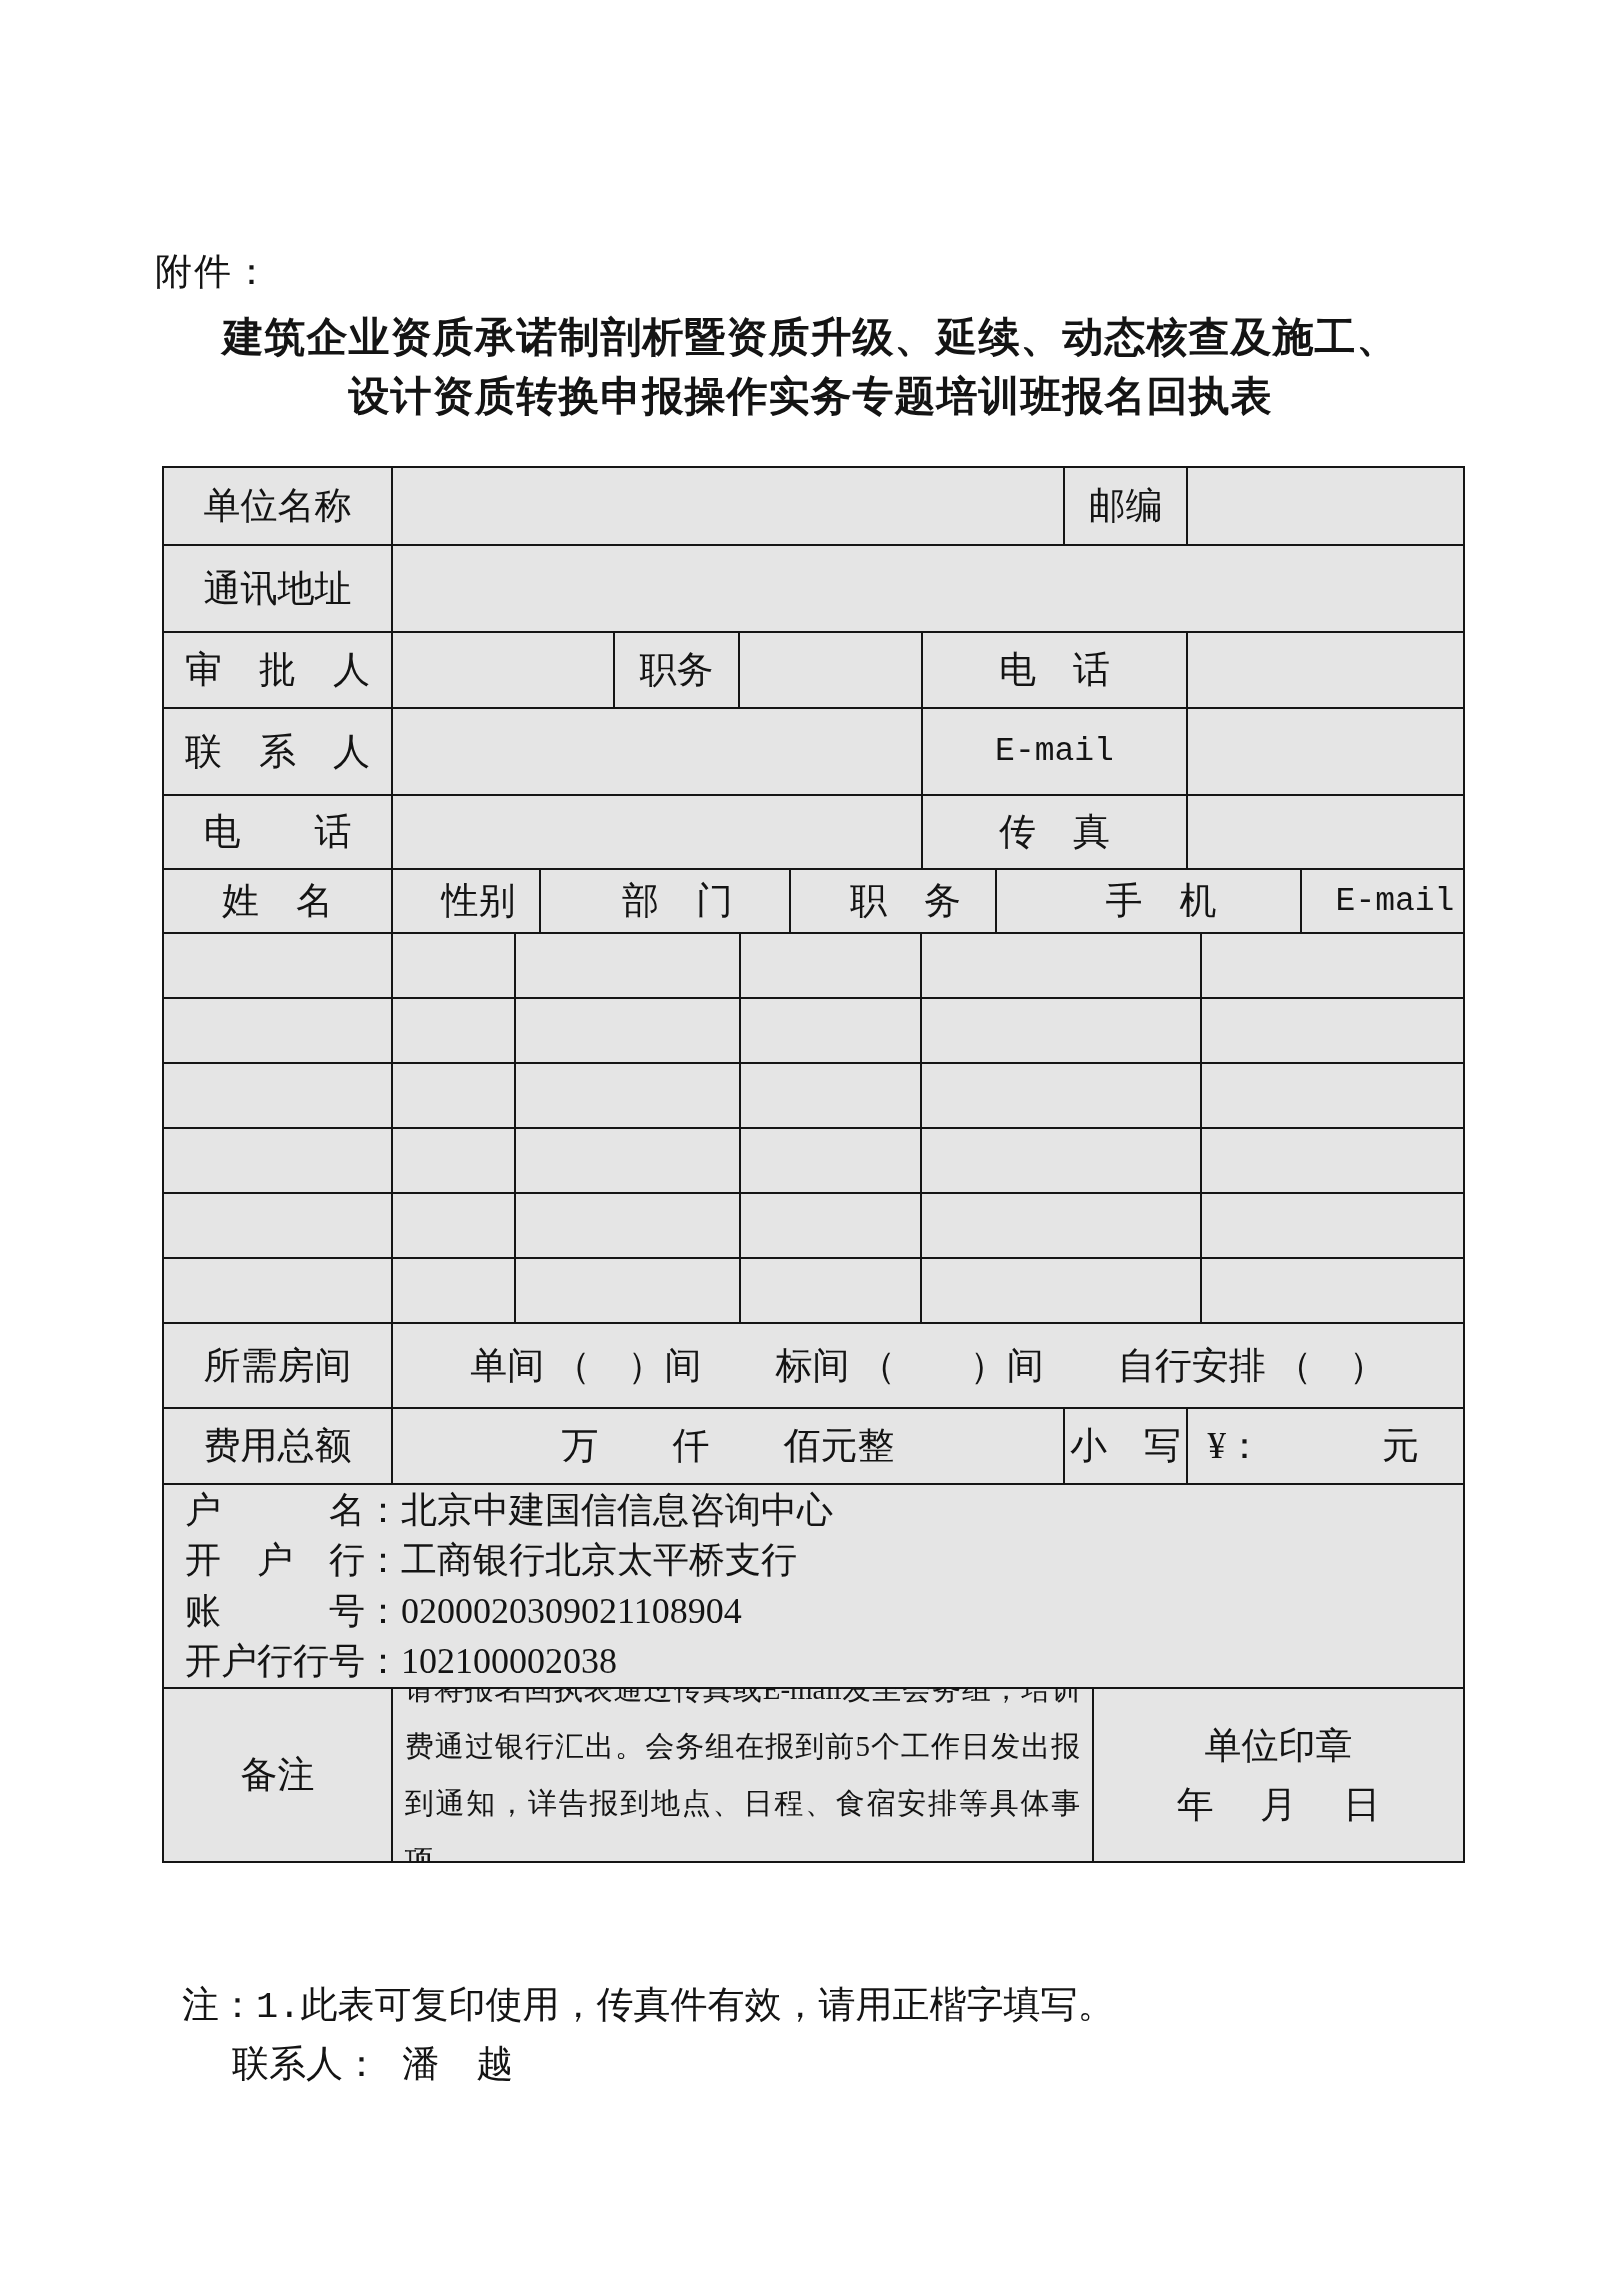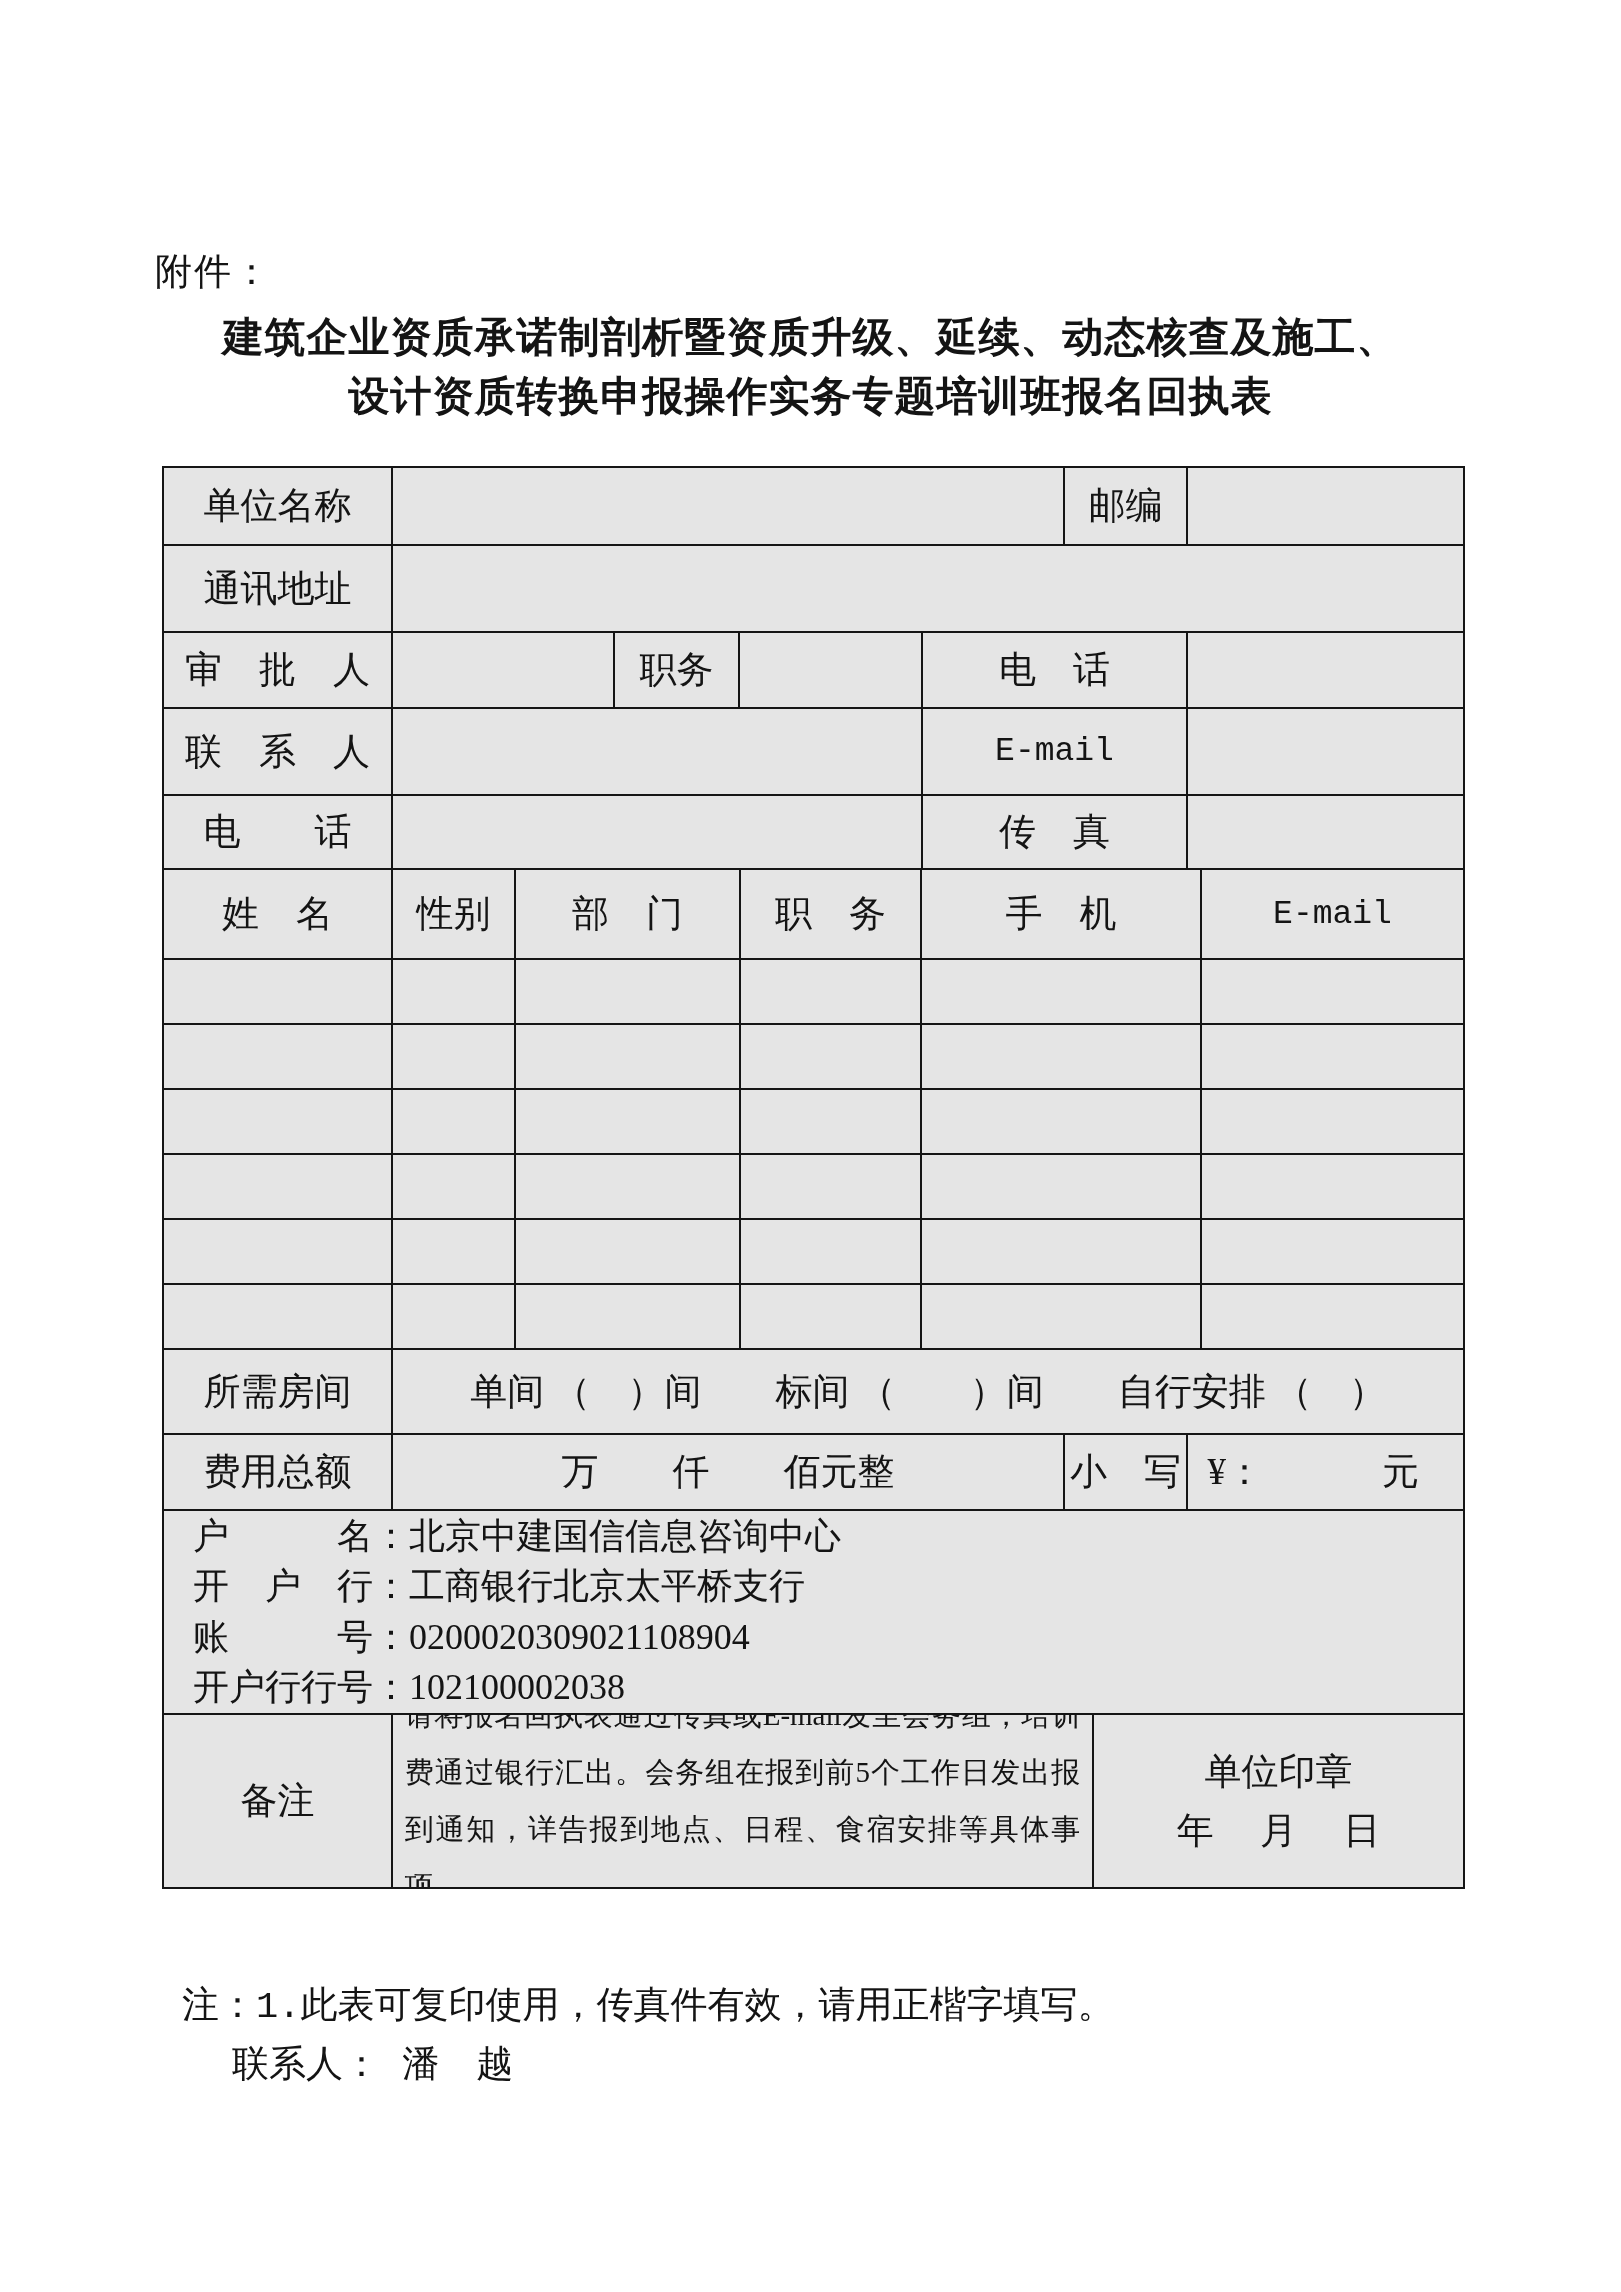--- a/index.html
+++ b/index.html
@@ -43,21 +43,21 @@
   .w187{flex:0 0 183px;}
   .w270{flex:0 0 265px;}
   .w541{flex:0 0 530px;}
   .w230{flex:0 0 225px;}
   .w185{flex:0 0 181px;}
   .w286{flex:0 0 280px;}
   .w715{flex:0 0 701px;}
   .grow{flex:1 1 auto;}
   
   .h80{height:78px;}.h77{height:87px;}.h78{height:76px;}.h76{height:74px;}
-  .h83{height:90px;}.h66{height:65px;}.h87{height:85px;}
+  .h83{height:64px;gap:25px;}.h66{height:65px;}.h87{height:85px;}
   .h108{height:106px;}.h208{height:204px;}.h175{height:172px;}
   .mono{font-family:"Liberation Mono","DejaVu Sans Mono",monospace;font-size:33px;}
   
   .feecur{justify-content:space-between;padding:0 44px 0 19.6px;}
   
   .invoice-content{flex-direction:column;align-items:stretch;justify-content:flex-start;}
   .invoice-line1{
     height:61px;display:flex;align-items:center;justify-content:center;
     gap:147px;font-size:35px;
   }
@@ -67,21 +67,21 @@
     display:inline-block;box-sizing:border-box;background:#fff;
   }
   .cb-gap-s{margin-right:5.9px;}
   .cb-gap-m{margin-right:19.6px;}
   .invoice-line2{
     flex:1;display:flex;align-items:center;
     padding:0 3.9px 5.9px 5.9px;font-size:31px;
   }
   
   .account-content{flex-direction:column;align-items:stretch;justify-content:center;}
-  .account-line{height:51px;display:flex;align-items:center;padding-left:29px;font-size:36px;}
+  .account-line{height:51px;display:flex;align-items:center;padding-left:21px;font-size:36px;}
   
   .remark-text{
     white-space:normal;text-align:justify;
     font-size:29px;line-height:57px;
     padding:0 11.8px;align-items:center;
   }
   .stamp{flex-direction:column;gap:15.7px;}
   .stamp div{line-height:43px;}
   
   .note1{position:absolute;left:182px;top:1980px;font-size:37px;}

